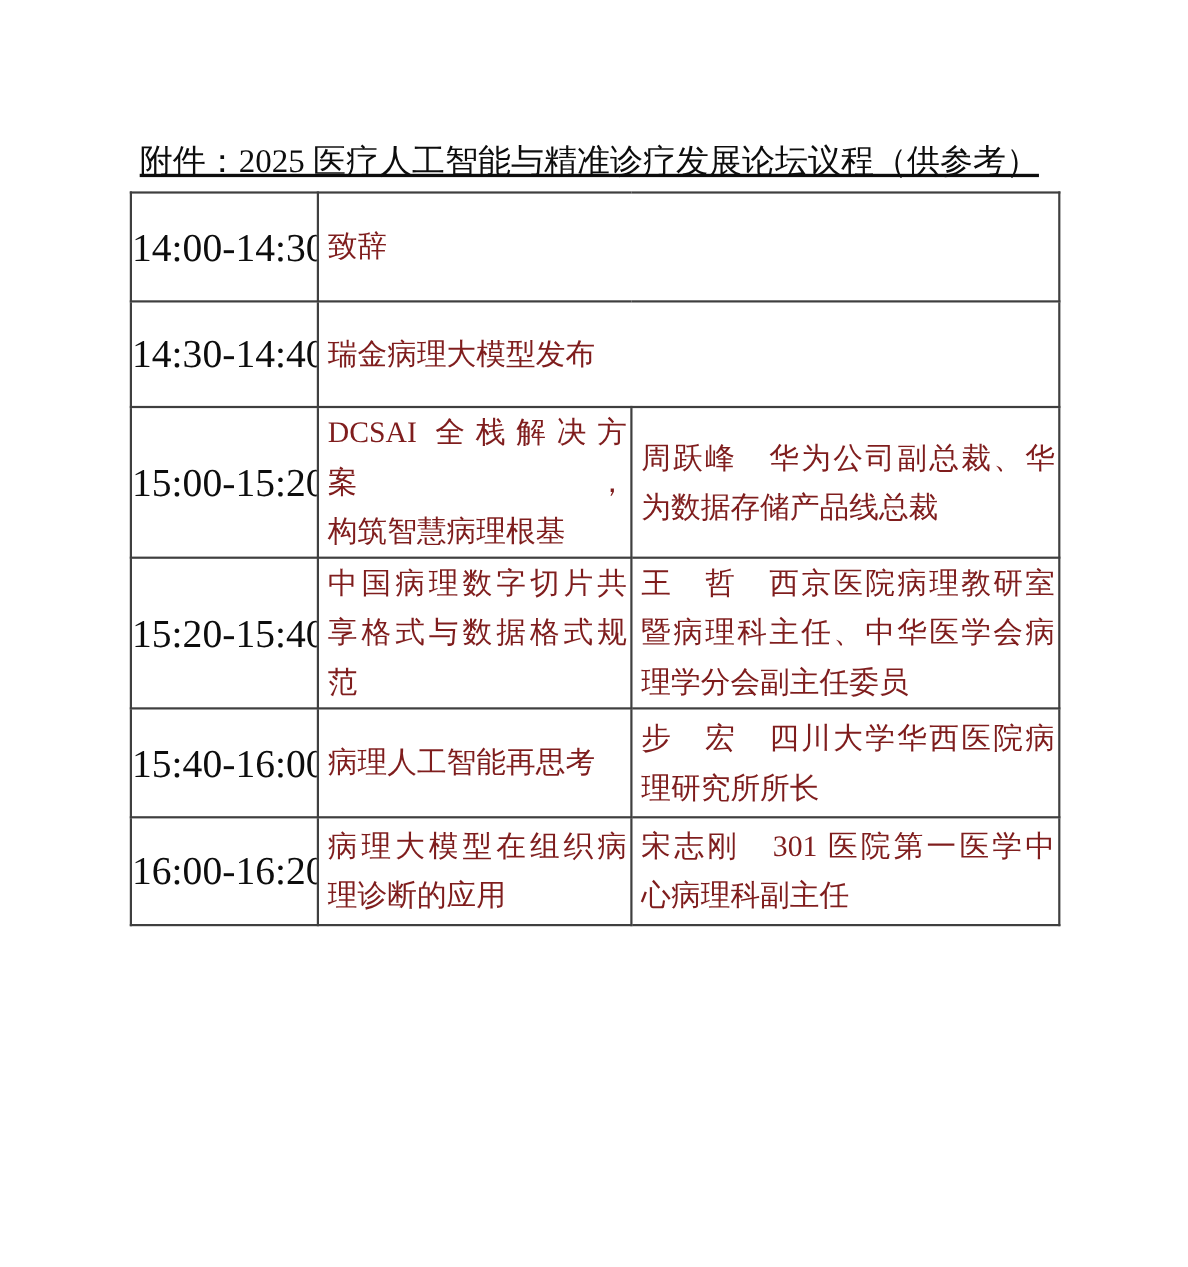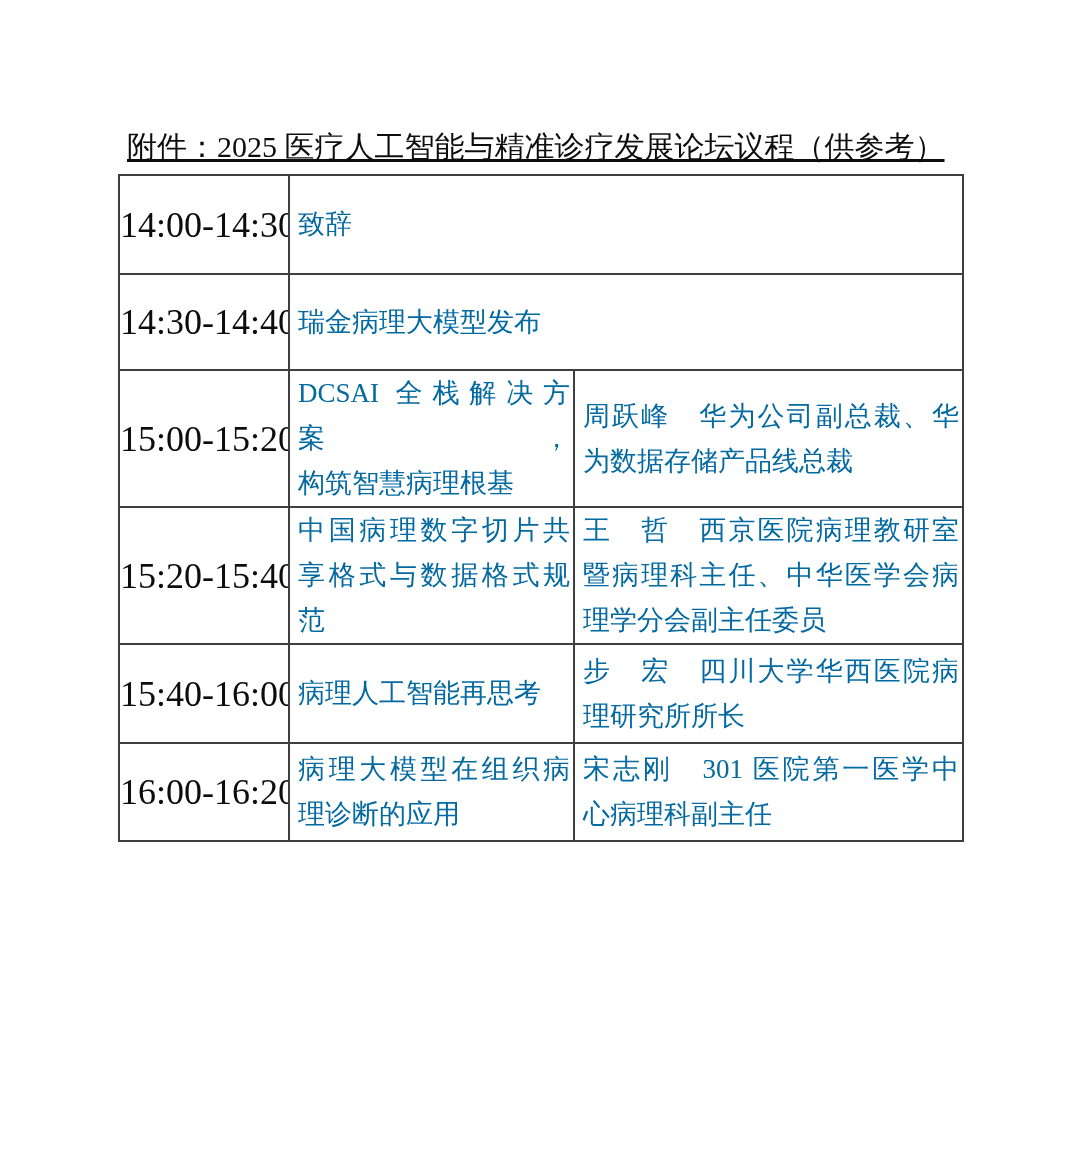--- a/index.html
+++ b/index.html
@@ -46,21 +46,21 @@
     font-size: 36px;
     text-align: center;
     white-space: nowrap;
     color: #0d0d0d;
   }
   .cell-text {
     padding-left: 8px;
     padding-right: 3px;
     font-size: 27px;
     line-height: 45px;
-    color: #0369a1;
+    color: #7f1d1d;
   }
   .cell-text .ln { white-space: nowrap; }
   .cell-text .ln-j {
     text-align: justify;
     text-align-last: justify;
     white-space: normal;
   }
 </style>
 </head>
 <body>

